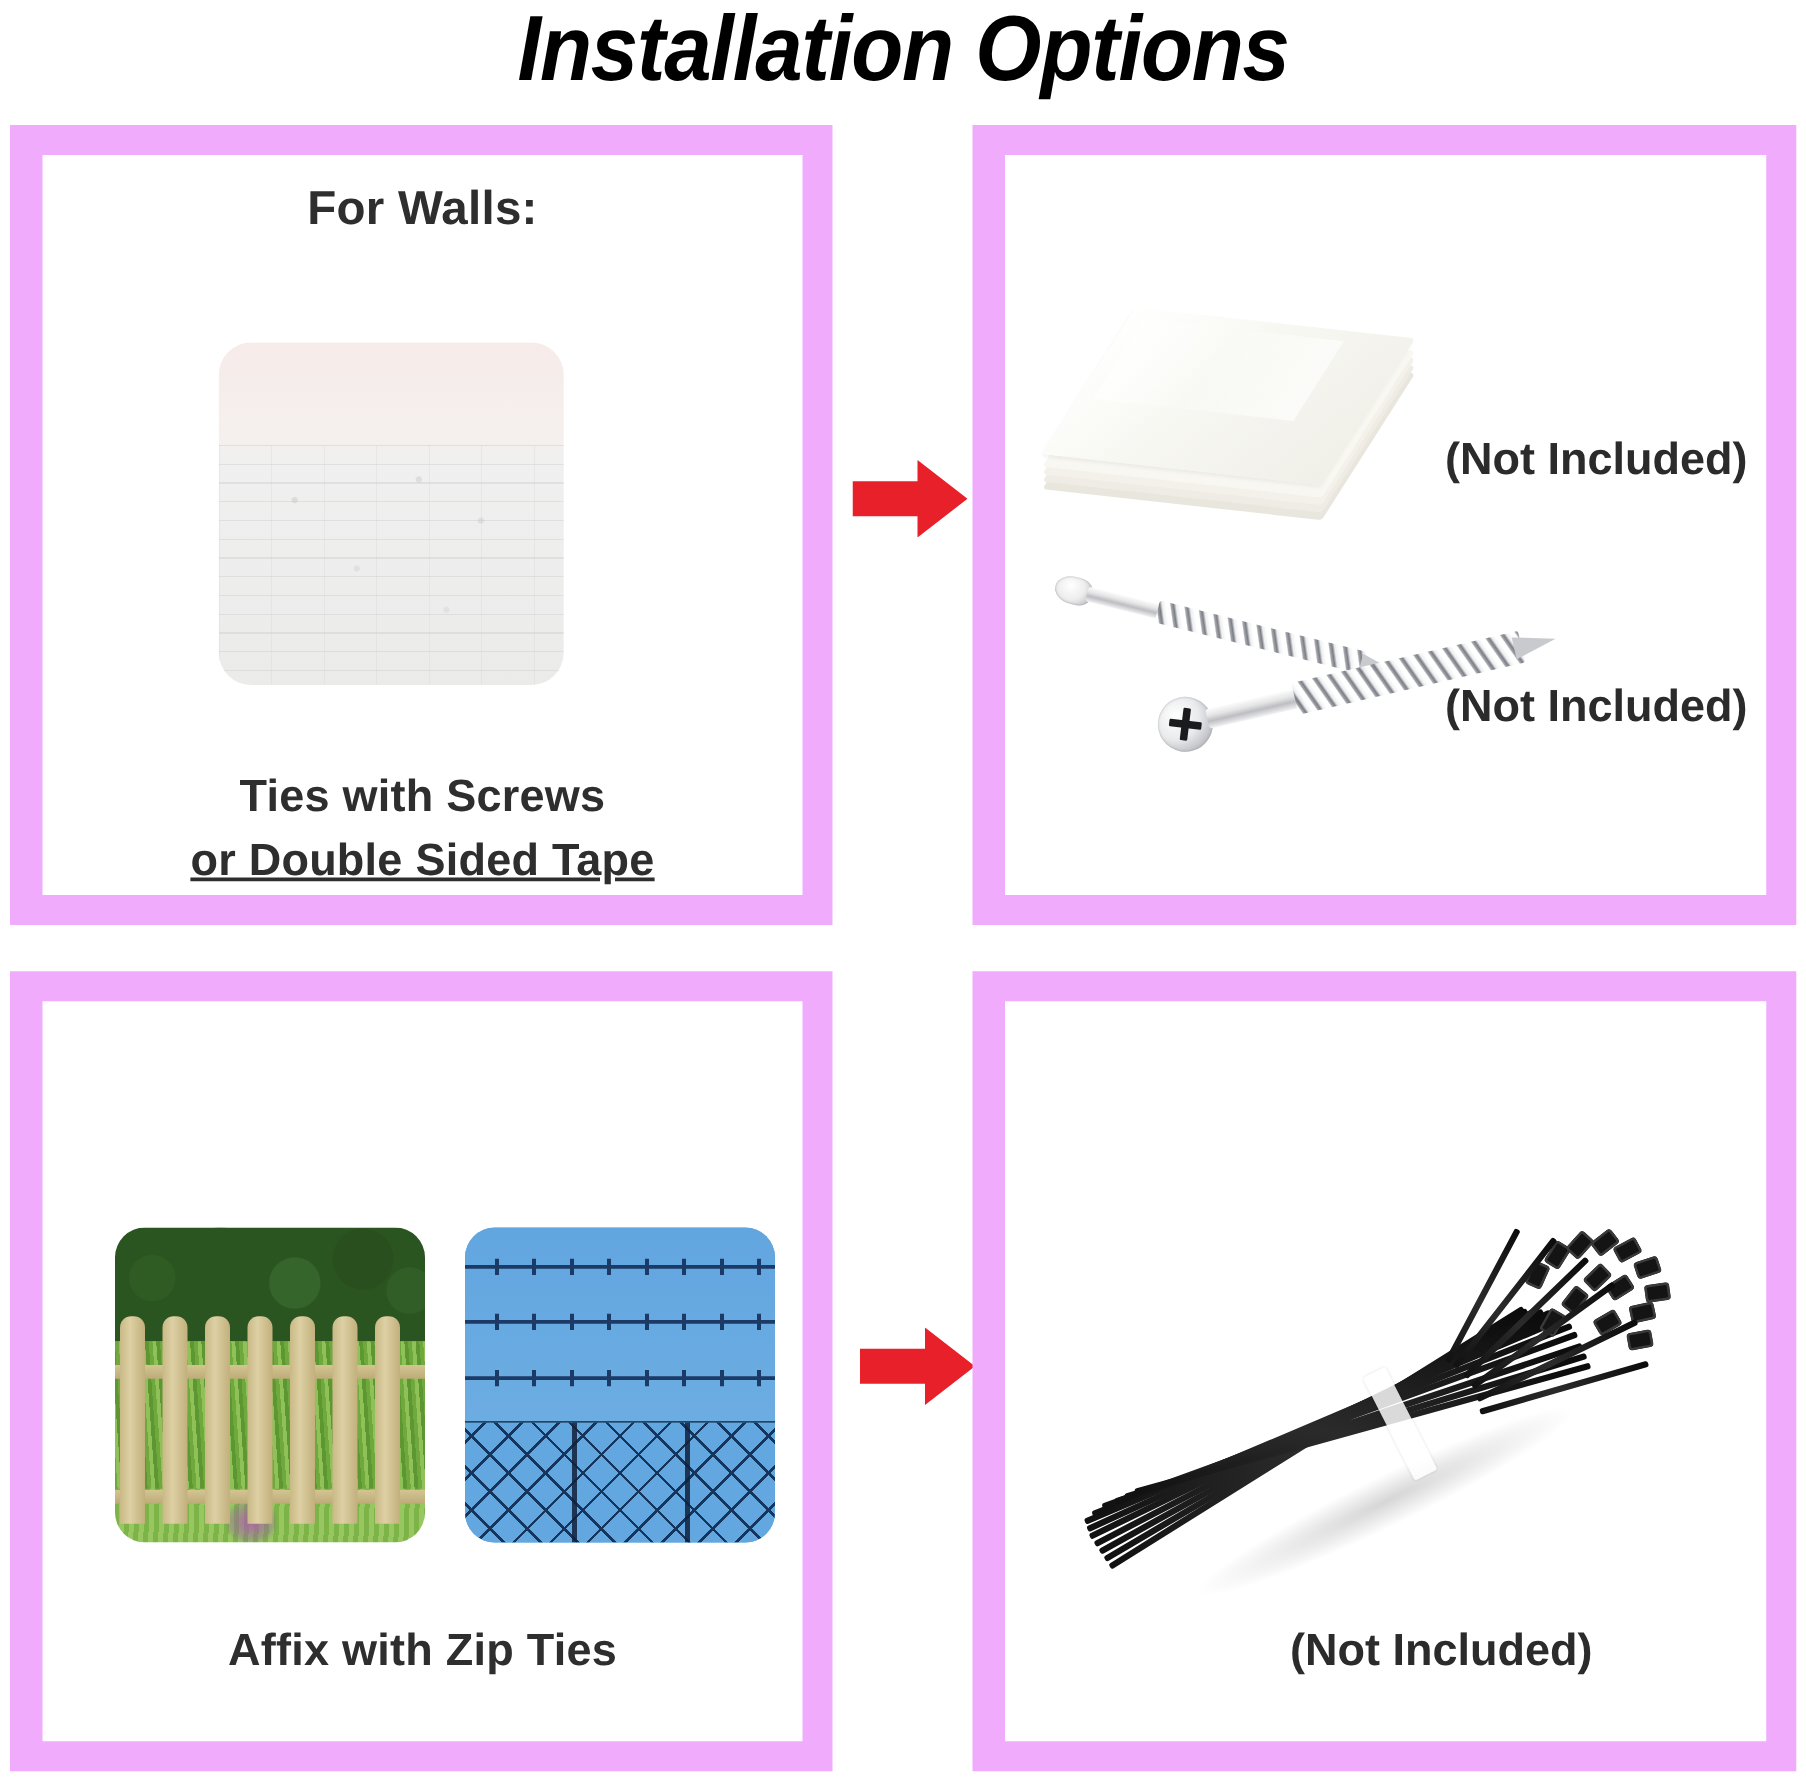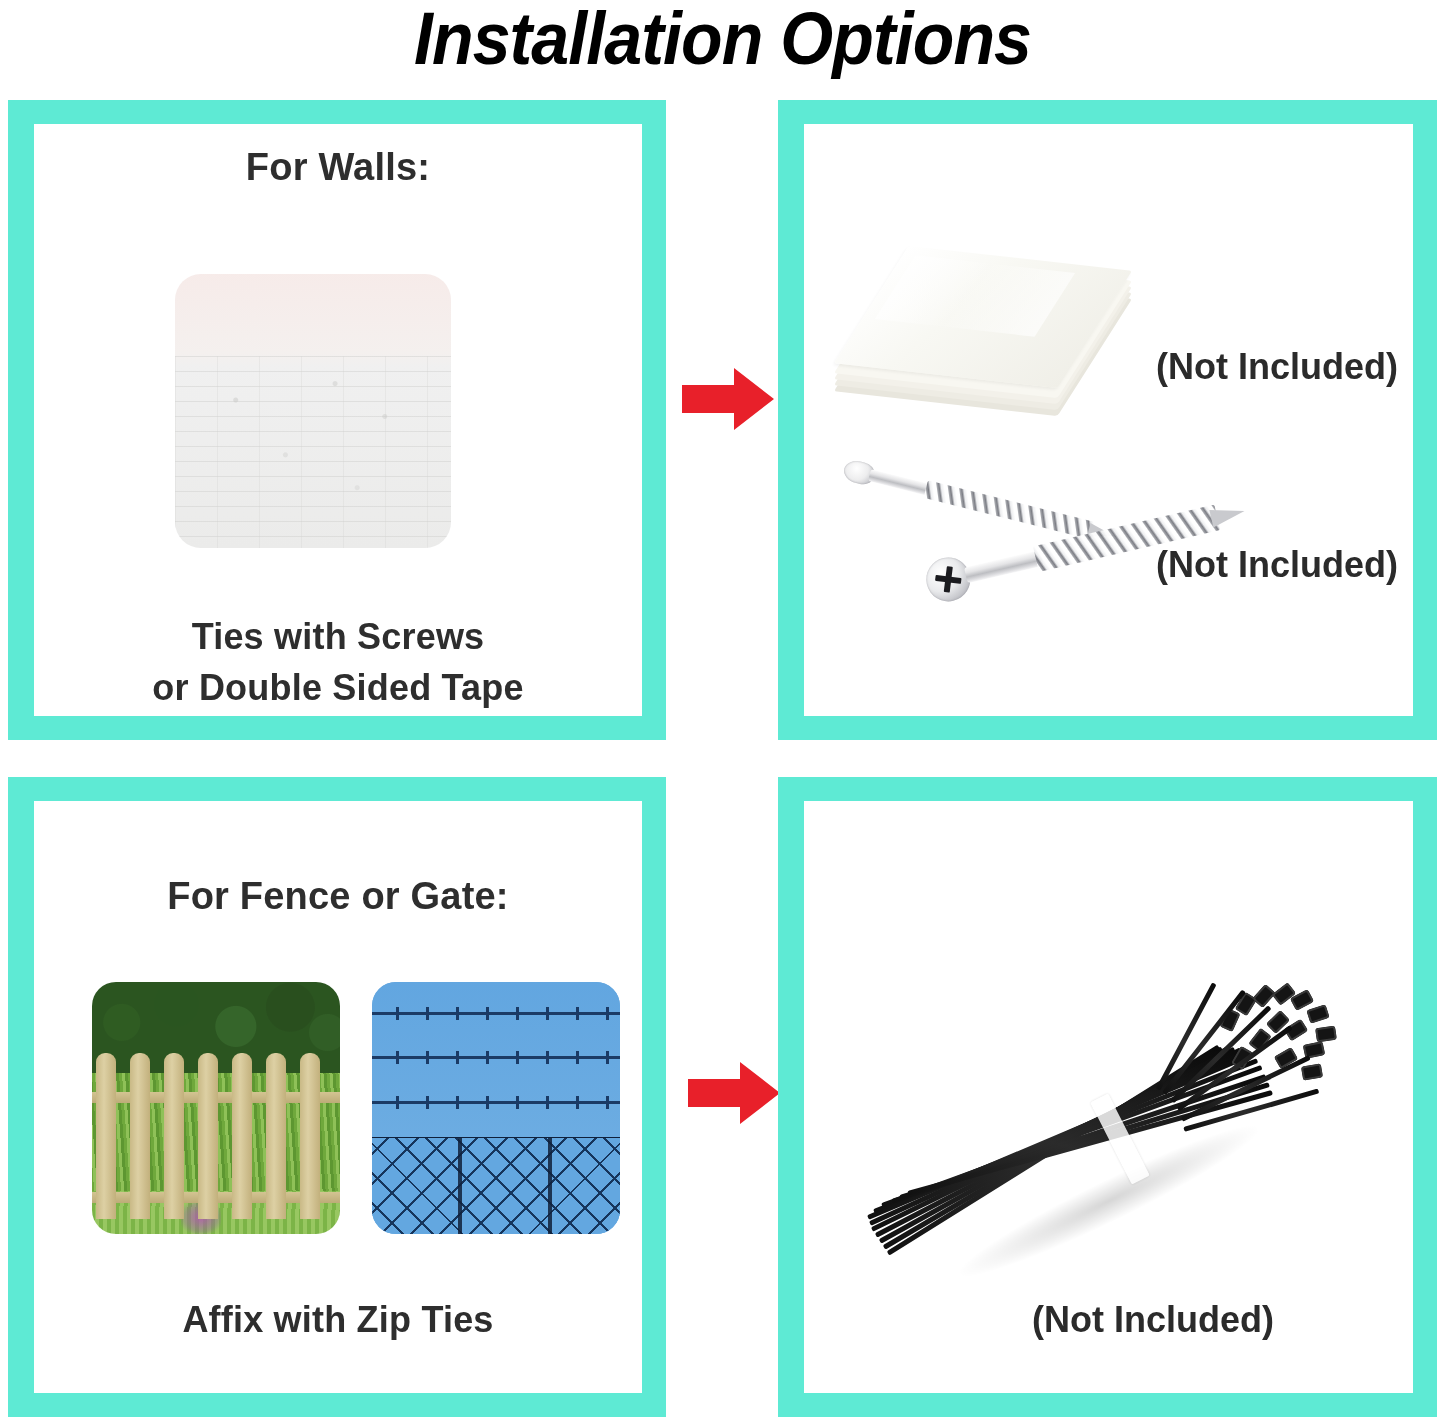--- a/index.html
+++ b/index.html
@@ -29,21 +29,21 @@
     letter-spacing: -1px;
     color: #000000;
     transform: scaleX(0.92);
     transform-origin: center top;
     white-space: nowrap;
   }
 
   
   .panel {
     position: absolute;
-    background: #5eead4;
+    background: #f0abfc;
     box-sizing: border-box;
   }
   .panel-inner {
     position: absolute;
     background: #ffffff;
     overflow: hidden;
   }
 
   #panel-walls      { left: 8px;   top: 100px;  width: 658px; height: 640px; }
   #panel-walls .panel-inner   { left: 26px; top: 24px; right: 24px; bottom: 24px; }
@@ -352,21 +352,21 @@
 
     <div class="panel-heading" style="top:22px;">For Walls:</div>
 
     <div id="wall-swatch">
       <div class="brick-rows"></div>
       <div class="brick-seams"></div>
       <div class="speckle"></div>
     </div>
 
     <div class="caption-line" style="top:492px;">Ties with Screws</div>
-    <div class="caption-line" style="top:543px;">or Double Sided Tape</div>
+    <div class="caption-line" style="top:543px;text-decoration:underline;">or Double Sided Tape</div>
   </div>
 </div>
 
 <svg class="red-arrow" id="arrow-top" width="92" height="62" style="left:682px; top:368px;" viewBox="0 0 92 62">
   <polygon points="0,17 52,17 52,0 92,31 52,62 52,45 0,45" fill="#E8202A"></polygon>
 </svg>
 
 <div class="panel" id="panel-hardware">
   <div class="panel-inner">
 
@@ -404,21 +404,20 @@
       </div>
     </div>
 
     <div class="note-label" style="left:352px; top:420px;">(Not Included)</div>
   </div>
 </div>
 
 <div class="panel" id="panel-fence">
   <div class="panel-inner">
 
-    <div class="panel-heading" style="top:74px;">For Fence or Gate:</div>
 
     <div class="photo-tile" id="photo-fence">
       <div class="shrub"></div>
       <div class="grass"></div>
       <div class="flowers"></div>
       <div class="lawn"></div>
       <div class="path"></div>
       <div class="pickets">
         <div class="rail" style="top:24%;"></div>
         <div class="rail" style="top:84%;"></div>

